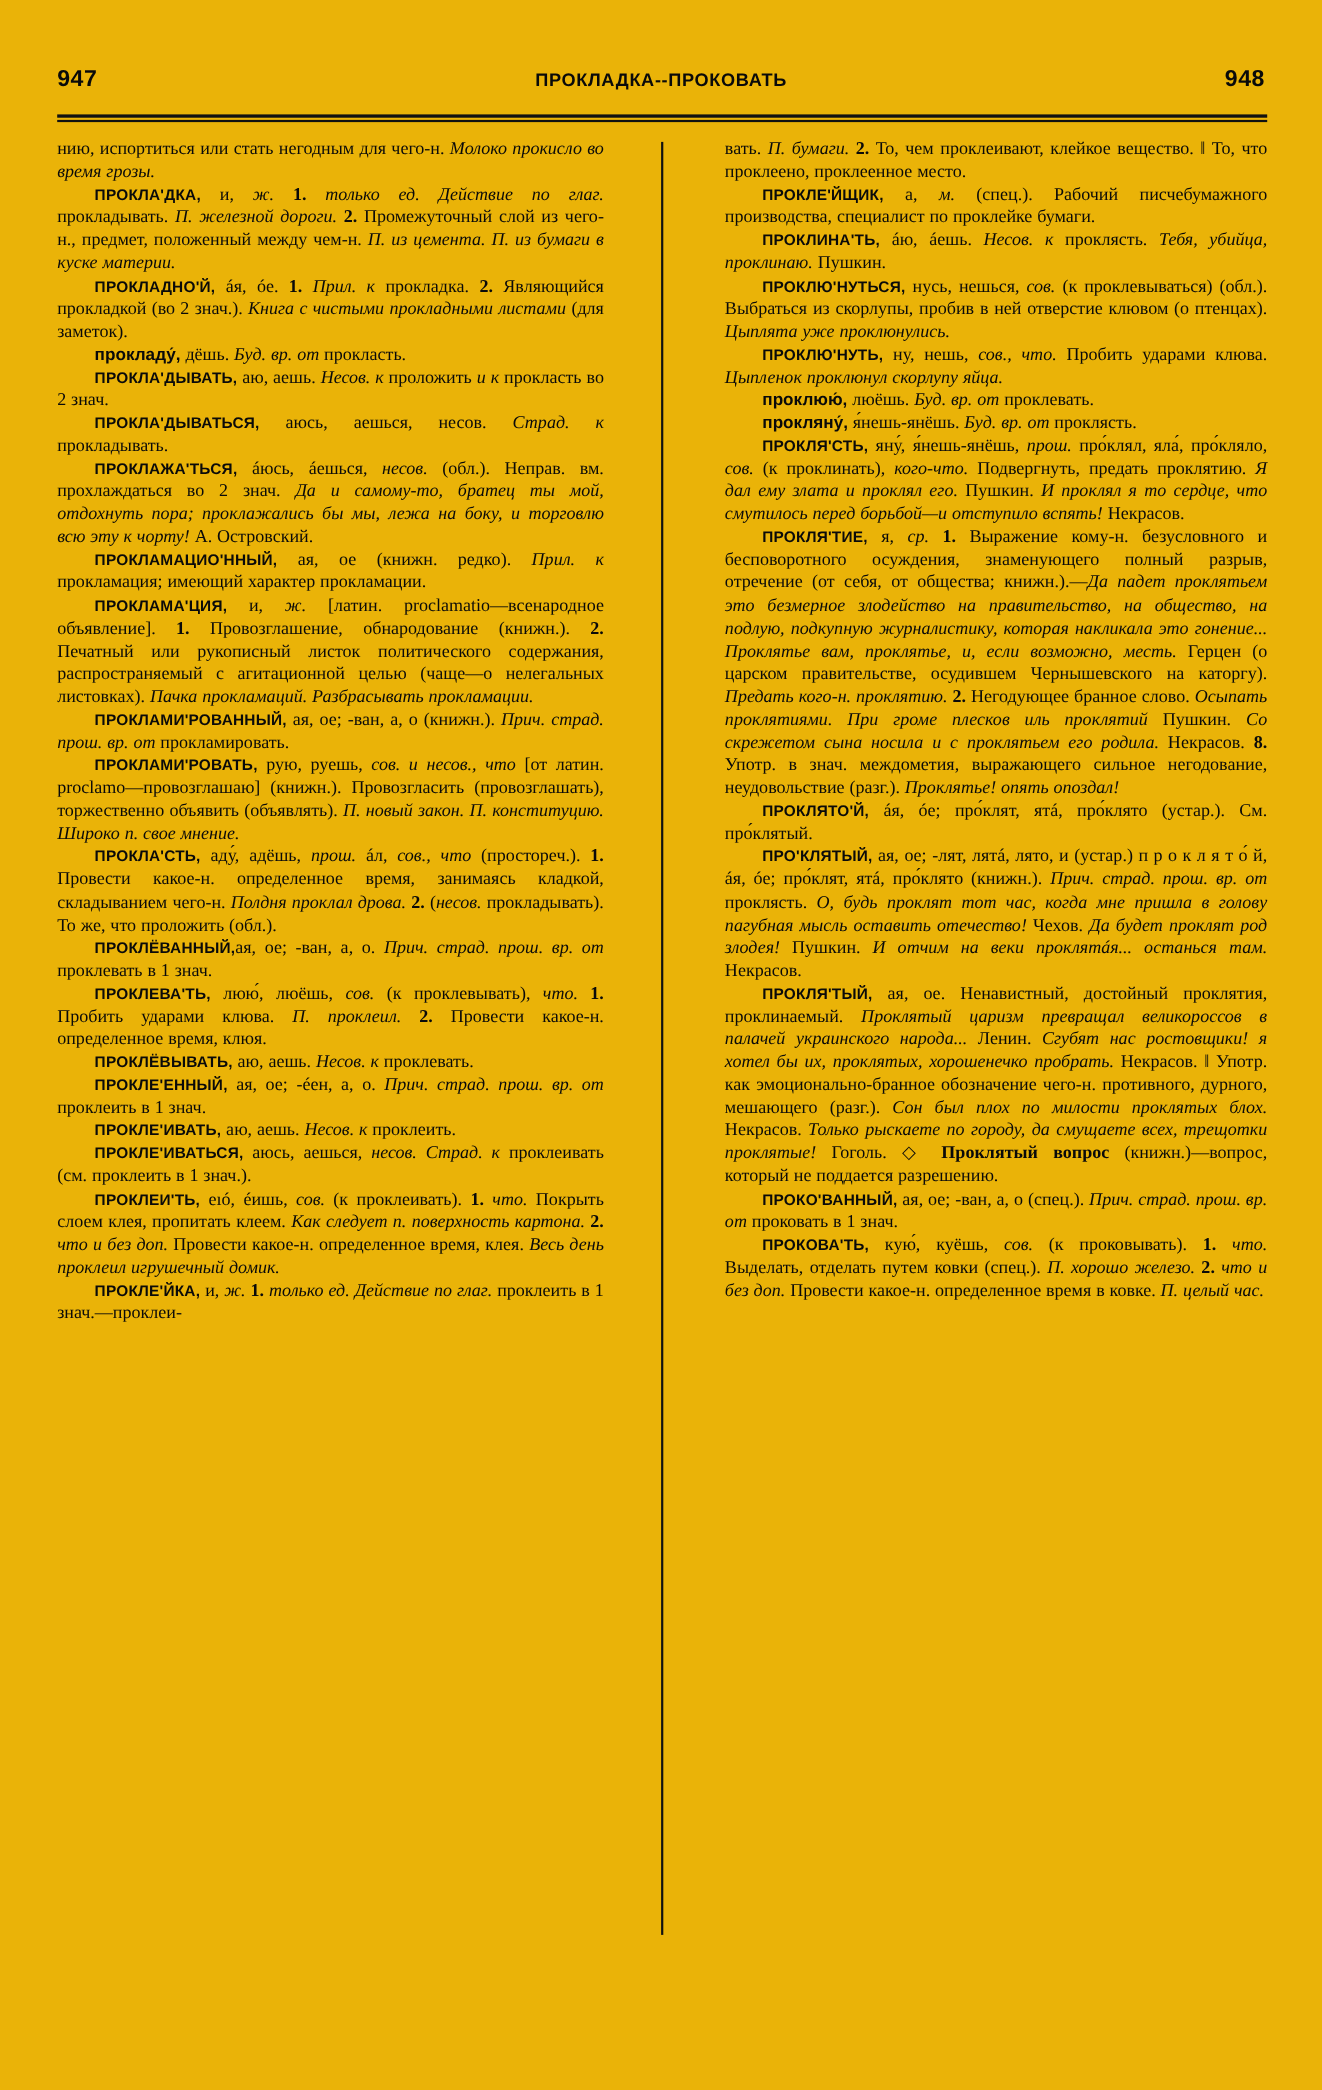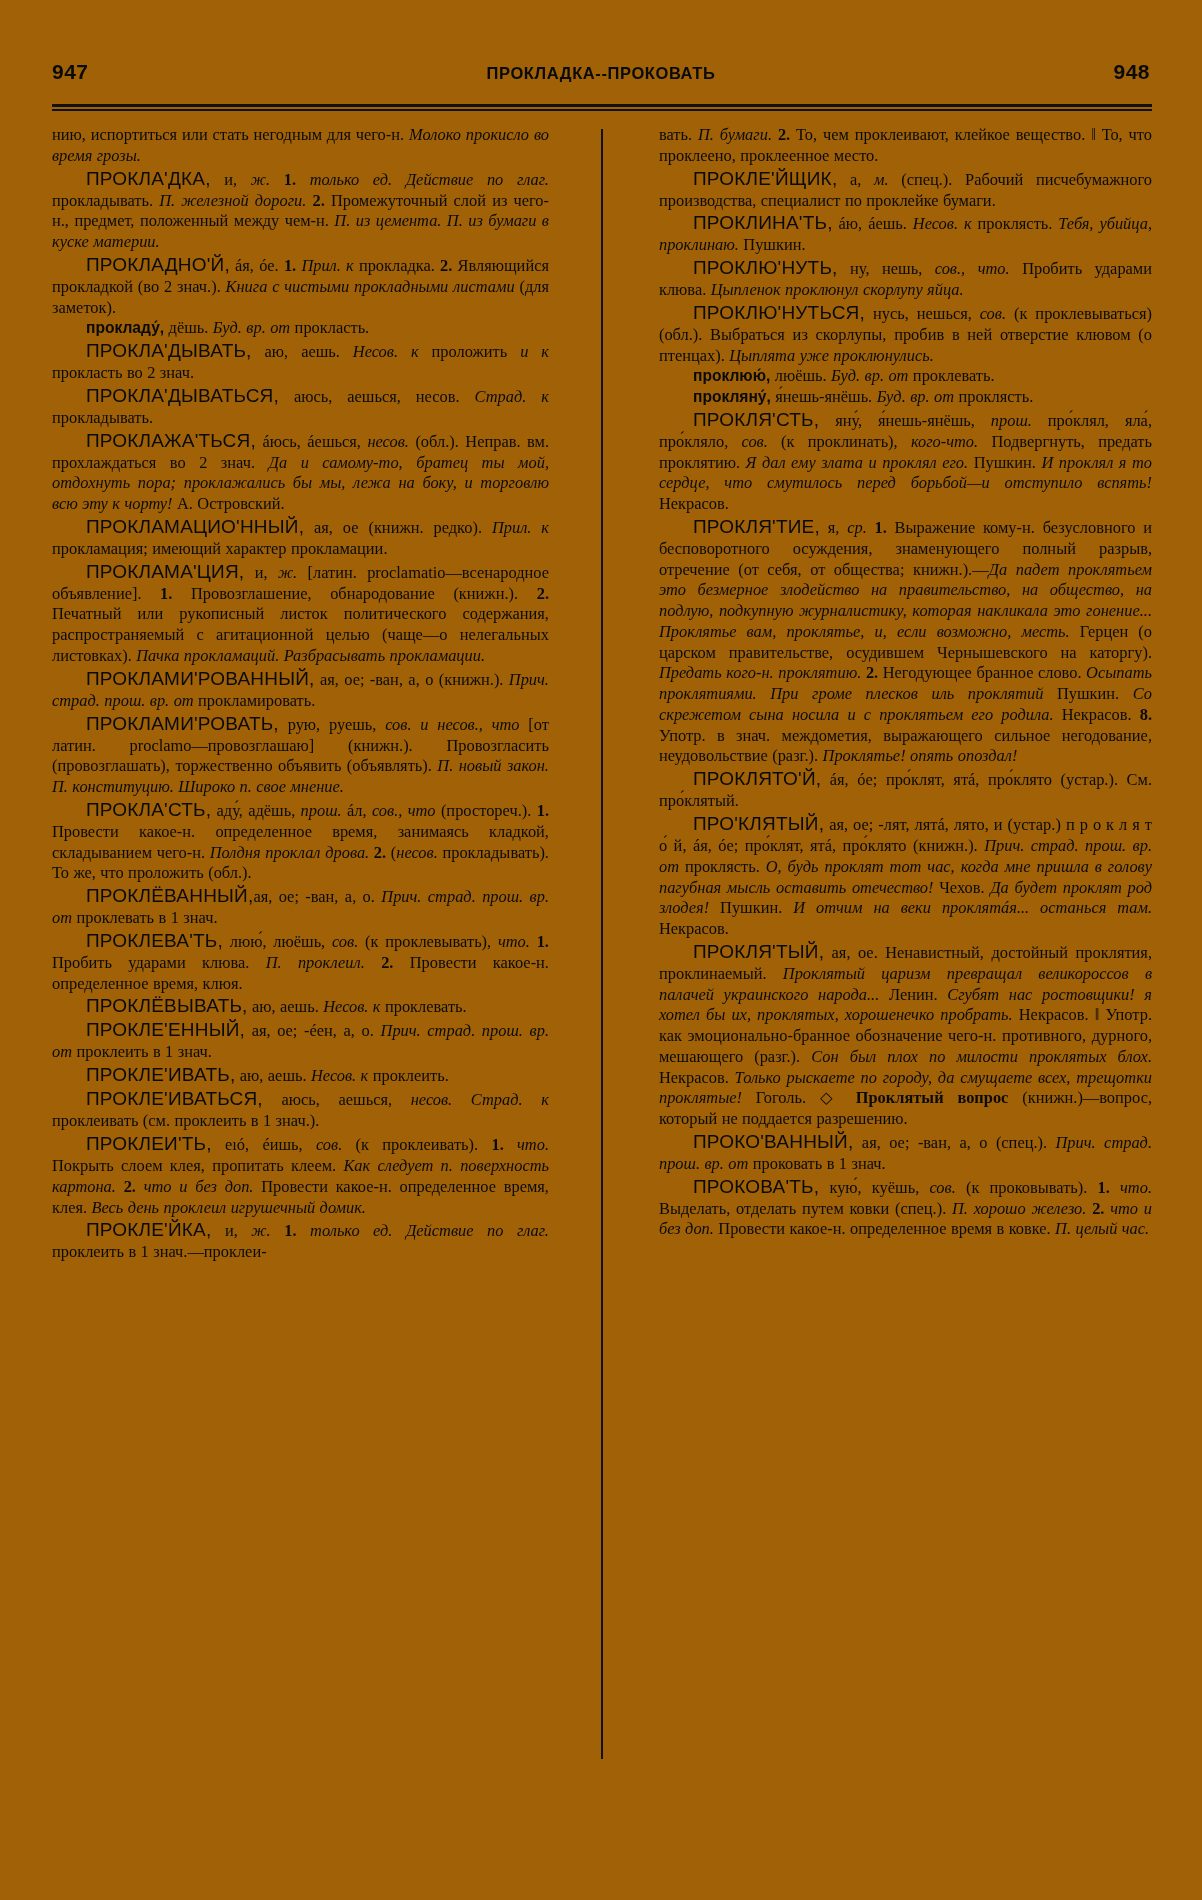--- a/index.html
+++ b/index.html
@@ -14,21 +14,21 @@
     font-family: "Liberation Serif", "DejaVu Serif", serif;
     color: #0a0a0a;
     position: relative;
     overflow: hidden;
   }
   .page {
     position: absolute;
     left: 0; top: 0;
     width: 1202px;
     height: 1900px;
-    background: #a16207;
+    background: #eab308;
     padding: 16px;
     box-sizing: border-box;
   }
   
   .runhead {
     position: absolute;
     left: 52px;
     right: 52px;
     top: 60px;
     height: 34px;
@@ -101,22 +101,22 @@
     text-indent: 34px;
     hyphens: manual;
     word-spacing: 0.02em;
   }
   p.cont {
     text-indent: 0;
   }
   
   .hw {
     font-family: "Liberation Sans", "DejaVu Sans", sans-serif;
-    font-weight: 400;
-    font-size: 19px;
+    font-weight: 700;
+    font-size: 14px;
     letter-spacing: 0.2px;
   }
   
   .hw-sm {
     font-family: Liberation Sans, sans-serif;
     font-weight: 700;
     font-size: 15.6px;
   }
 </style>
 </head>
@@ -156,22 +156,22 @@
         <p class="entry"><span class="hw">ПРОКЛЕ'ИВАТЬ,</span><span> аю, аешь. <i>Несов. к</i> проклеить.</span></p>
         <p class="entry"><span class="hw">ПРОКЛЕ'ИВАТЬСЯ,</span><span> аюсь, аешься, <i>несов. Страд. к</i> проклеивать (см. проклеить в 1 знач.).</span></p>
         <p class="entry"><span class="hw">ПРОКЛЕИ'ТЬ,</span><span> еıó, éишь, <i>сов.</i> (к проклеивать). <b>1.</b> <i>что.</i> Покрыть слоем клея, пропитать клеем. <i>Как следует п. поверхность картона.</i> <b>2.</b> <i>что и без доп.</i> Провести какое-н. определенное время, клея. <i>Весь день проклеил игрушечный домик.</i></span></p>
         <p class="entry"><span class="hw">ПРОКЛЕ'ЙКА,</span><span> и, <i>ж.</i> <b>1.</b> <i>только ед. Действие по глаг.</i> проклеить в 1 знач.—проклеи-</span></p>
       </div>
     <div class="col-divider"></div>
     <div class="col col-right" id="col-right">
         <p class="entry cont"><span>вать. <i>П. бумаги.</i> <b>2.</b> То, чем проклеивают, клейкое вещество. ‖ То, что проклеено, проклеенное место.</span></p>
         <p class="entry"><span class="hw">ПРОКЛЕ'ЙЩИК,</span><span> а, <i>м.</i> (спец.). Рабочий писчебумажного производства, специалист по проклейке бумаги.</span></p>
         <p class="entry"><span class="hw">ПРОКЛИНА'ТЬ,</span><span> áю, áешь. <i>Несов. к</i> проклясть. <i>Тебя, убийца, проклинаю.</i> Пушкин.</span></p>
+        <p class="entry"><span class="hw">ПРОКЛЮ'НУТЬСЯ,</span><span> нусь, нешься, <i>сов.</i> (к проклевываться) (обл.). Выбраться из скорлупы, пробив в ней отверстие клювом (о птенцах). <i>Цыплята уже проклюнулись.</i></span></p>
         <p class="entry"><span class="hw">ПРОКЛЮ'НУТЬ,</span><span> ну, нешь, <i>сов., что.</i> Пробить ударами клюва. <i>Цыпленок проклюнул скорлупу яйца.</i></span></p>
-        <p class="entry"><span class="hw">ПРОКЛЮ'НУТЬСЯ,</span><span> нусь, нешься, <i>сов.</i> (к проклевываться) (обл.). Выбраться из скорлупы, пробив в ней отверстие клювом (о птенцах). <i>Цыплята уже проклюнулись.</i></span></p>
         <p class="entry"><span class="hw-sm">проклюю́,</span><span> люёшь. <i>Буд. вр. от</i> проклевать.</span></p>
         <p class="entry"><span class="hw-sm">прокляну́,</span><span> я́нешь-янёшь. <i>Буд. вр. от</i> проклясть.</span></p>
         <p class="entry"><span class="hw">ПРОКЛЯ'СТЬ,</span><span> яну́, я́нешь-янёшь, <i>прош.</i> про́клял, яла́, про́кляло, <i>сов.</i> (к проклинать), <i>кого-что.</i> Подвергнуть, предать проклятию. <i>Я дал ему злата и проклял его.</i> Пушкин. <i>И проклял я то сердце, что смутилось перед борьбой—и отступило вспять!</i> Некрасов.</span></p>
         <p class="entry"><span class="hw">ПРОКЛЯ'ТИЕ,</span><span> я, <i>ср.</i> <b>1.</b> Выражение кому-н. безусловного и бесповоротного осуждения, знаменующего полный разрыв, отречение (от себя, от общества; книжн.).—<i>Да падет проклятьем это безмерное злодейство на правительство, на общество, на подлую, подкупную журналистику, которая накликала это гонение... Проклятье вам, проклятье, и, если возможно, месть.</i> Герцен (о царском правительстве, осудившем Чернышевского на каторгу). <i>Предать кого-н. проклятию.</i> <b>2.</b> Негодующее бранное слово. <i>Осыпать проклятиями. При громе плесков иль проклятий</i> Пушкин. <i>Со скрежетом сына носила и с проклятьем его родила.</i> Некрасов. <b>8.</b> Употр. в знач. междометия, выражающего сильное негодование, неудовольствие (разг.). <i>Проклятье! опять опоздал!</i></span></p>
         <p class="entry"><span class="hw">ПРОКЛЯТО'Й,</span><span> áя, óе; про́клят, ятá, про́клято (устар.). См. про́клятый.</span></p>
         <p class="entry"><span class="hw">ПРО'КЛЯТЫЙ,</span><span> ая, ое; -лят, лятá, лято, и (устар.) п р о к л я т о́ й, áя, óе; про́клят, ятá, про́клято (книжн.). <i>Прич. страд. прош. вр. от</i> проклясть. <i>О, будь проклят тот час, когда мне пришла в голову пагубная мысль оставить отечество!</i> Чехов. <i>Да будет проклят род злодея!</i> Пушкин. <i>И отчим на веки проклятáя... останься там.</i> Некрасов.</span></p>
         <p class="entry"><span class="hw">ПРОКЛЯ'ТЫЙ,</span><span> ая, ое. Ненавистный, достойный проклятия, проклинаемый. <i>Проклятый царизм превращал великороссов в палачей украинского народа...</i> Ленин. <i>Сгубят нас ростовщики! я хотел бы их, проклятых, хорошенечко пробрать.</i> Некрасов. ‖ Употр. как эмоционально-бранное обозначение чего-н. противного, дурного, мешающего (разг.). <i>Сон был плох по милости проклятых блох.</i> Некрасов. <i>Только рыскаете по городу, да смущаете всех, трещотки проклятые!</i> Гоголь. ◇ <b>Проклятый вопрос</b> (книжн.)—вопрос, который не поддается разрешению.</span></p>
         <p class="entry"><span class="hw">ПРОКО'ВАННЫЙ,</span><span> ая, ое; -ван, а, о (спец.). <i>Прич. страд. прош. вр. от</i> проковать в 1 знач.</span></p>
         <p class="entry"><span class="hw">ПРОКОВА'ТЬ,</span><span> кую́, куёшь, <i>сов.</i> (к проковывать). <b>1.</b> <i>что.</i> Выделать, отделать путем ковки (спец.). <i>П. хорошо железо.</i> <b>2.</b> <i>что и без доп.</i> Провести какое-н. определенное время в ковке. <i>П. целый час.</i></span></p>
       </div>

